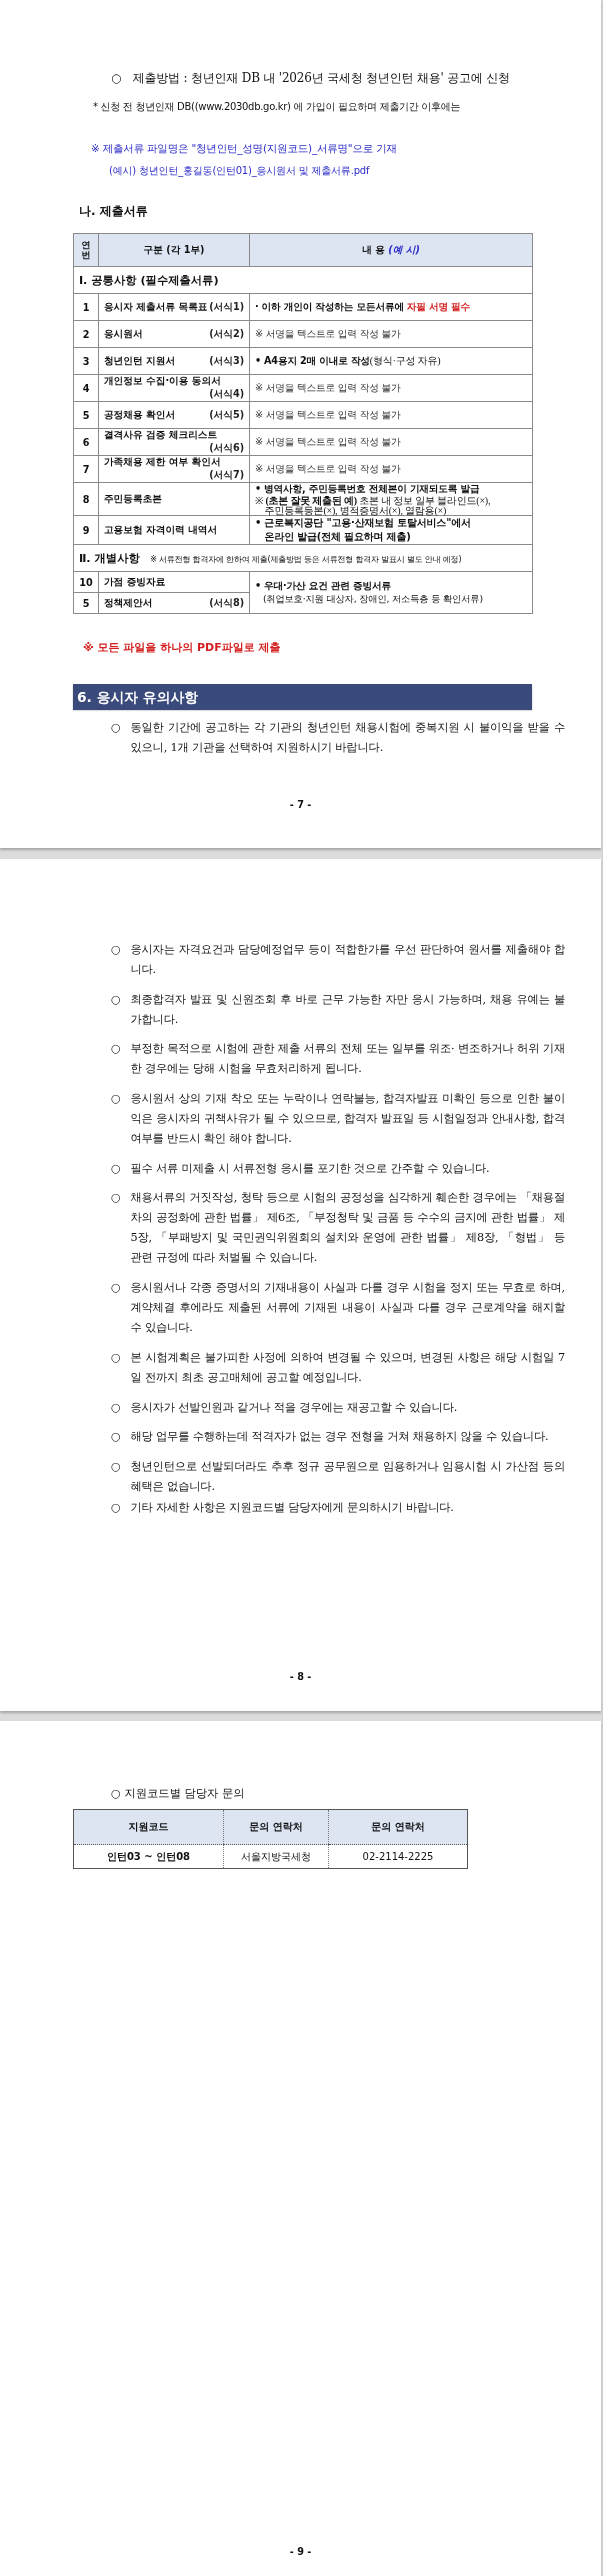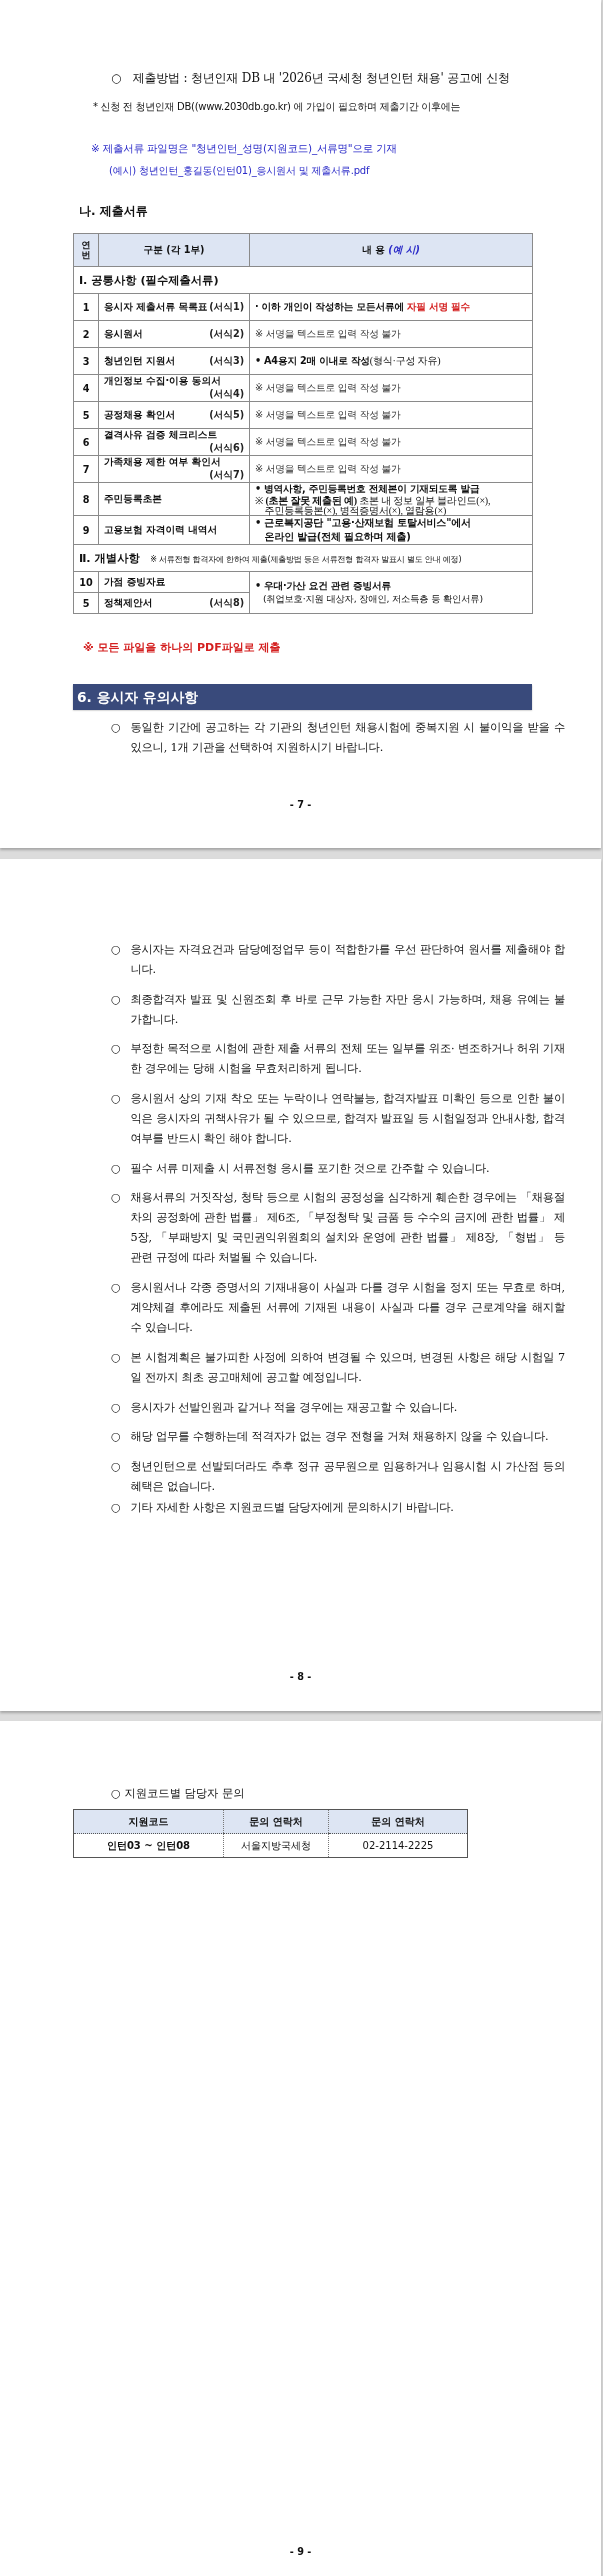--- a/index.html
+++ b/index.html
@@ -48,21 +48,21 @@
   .pdf-note { left: 83px; top: 640px; color: #d42020; font-weight: bold; font-size: 11px; }
 
   .section-bar { left: 73px; top: 684px; width: 459px; height: 26px; background: #394a7b; color: #fff; font-size: 13.8px; font-weight: bold; padding-left: 4px; line-height: 26px; box-shadow: 0 0.8px 1.6px rgba(0,0,0,0.3); }
 
   .caution-list { left: 79px; width: 454px; font-size: 11.3px; line-height: 20px; letter-spacing: -0.2px; }
   .caution-item { position: relative; padding-left: 19.4px; margin-bottom: 9.7px; text-align: justify; }
   .caution-item .o { position: absolute; left: 0; top: 0; }
 
   .page-num { left: 0; width: 601px; text-align: center; font-weight: bold; font-size: 9.7px; }
   table.contacts { position: absolute; left: 73px; top: 1821px; width: 395px; border-collapse: collapse; border: 0.8px solid #555; font-size: 10px; }
-  table.contacts th { background: #dde5f3; font-weight: bold; height: 24px; border-bottom: 0.8px dotted #555; }
+  table.contacts th { background: #dde5f3; font-weight: bold; height: 35px; border-bottom: 0.8px dotted #555; }
   table.contacts td { height: 24px; text-align: center; }
   table.contacts th + th, table.contacts td + td { border-left: 0.8px dotted #777; }
 </style>
 </head>
 <body>
 
 <div class="viewer">
 
   <div class="page p1">
 

